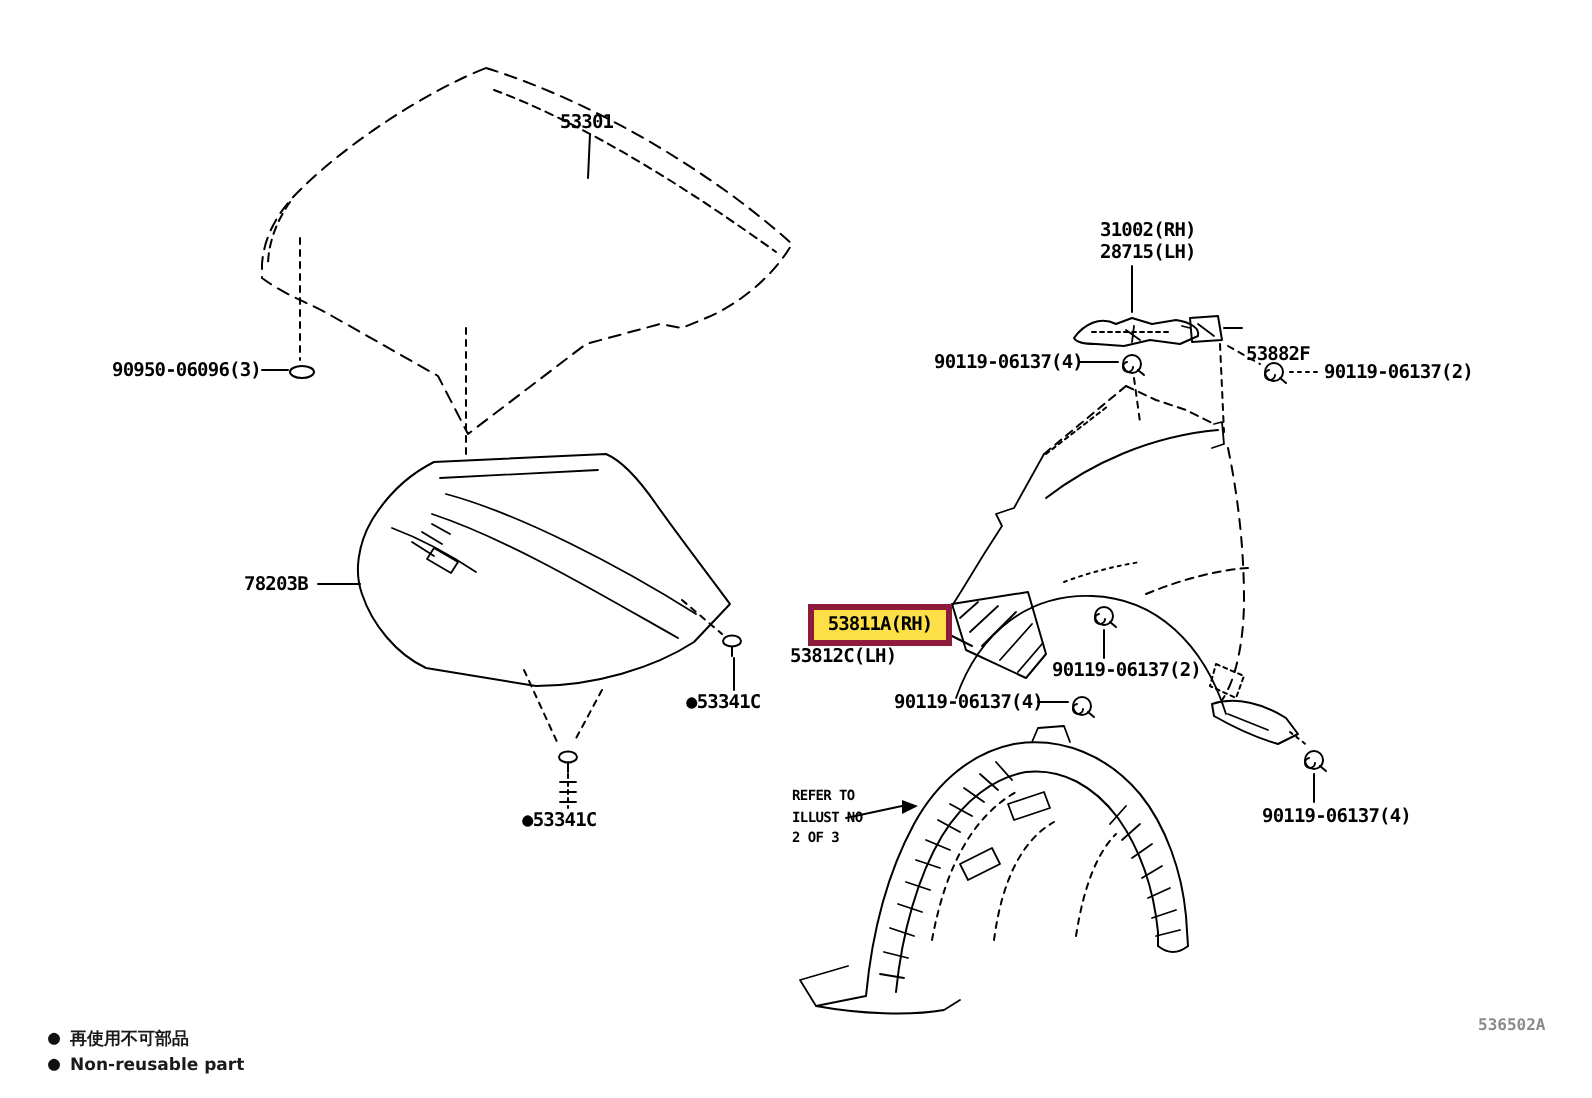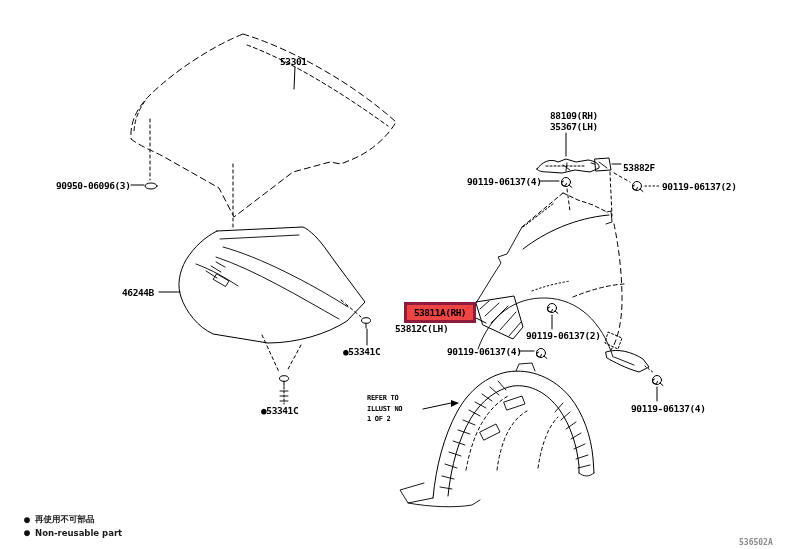--- a/index.html
+++ b/index.html
@@ -12,28 +12,28 @@
   svg .dash33{stroke-dasharray:3,3}
   svg .dash22{stroke-dasharray:2,2}
   svg .dot{stroke-dasharray:1.5,2.5}
   svg .thin{stroke-width:.9}
   svg .arrowhead{fill:#000;stroke:none}
   .lbl{position:absolute;white-space:nowrap;color:#000;font-weight:bold;
        font-size:9.5px;letter-spacing:-0.4px;line-height:11px;}
   .note{position:absolute;white-space:nowrap;color:#000;font-weight:bold;
         font-size:7px;letter-spacing:-0.3px;line-height:10.5px;}
   .hbox{position:absolute;left:394px;top:302px;width:72px;height:21px;
-        border:3px solid #8e1a3c;box-sizing:border-box;background:#ef4444;
+        border:3px solid #8e1a3c;box-sizing:border-box;background:#fde047;
         display:flex;align-items:center;justify-content:center;}
   .hbox span{font-weight:bold;font-size:9.5px;letter-spacing:-0.5px;color:#000;white-space:nowrap;}
   .legend{position:absolute;left:14px;top:514px;display:flex;flex-direction:column;gap:1px;}
   .legend .row{display:flex;align-items:center;gap:5px;height:12px;}
   .legend .bullet{font-size:10px;line-height:10px;color:#111;}
   .legend .txt{font-family:"DejaVu Sans", sans-serif;font-size:8.5px;color:#1a1a1a;font-weight:bold;}
-  .code{position:absolute;left:729px;top:538px;font-size:8px;letter-spacing:0;
+  .code{position:absolute;left:729px;top:508px;font-size:8px;letter-spacing:0;
         color:#8a8a8a;font-weight:bold;}
 </style>
 </head>
 <body>
 
 <div class="screen">
 
   <svg width="796" height="549" viewBox="0 0 796 549">
     <defs>
       <g id="bolt">
@@ -163,45 +163,45 @@
       <path d="M464,317 L476,323"></path>
       <path d="M357,329 L357,345"></path>
       <path d="M413,409 L441,403"></path>
       <polygon class="arrowhead" points="441,400 449,403 441,407"></polygon>
     </g>
   </svg>
 
   
   <div class="lbl" style="left:270px;top:56px">53301</div>
   <div class="lbl" style="left:46px;top:180px">90950-06096(3)</div>
-  <div class="lbl" style="left:112px;top:287px">46244B</div>
+  <div class="lbl" style="left:112px;top:287px">78203B</div>
 
   <div class="lbl" style="left:333px;top:346px"><span>●</span><span>53341C</span></div>
   <div class="lbl" style="left:251px;top:405px"><span>●</span><span>53341C</span></div>
 
-  <div class="lbl" style="left:540px;top:110px">88109(RH)</div>
-  <div class="lbl" style="left:540px;top:121px">35367(LH)</div>
-  <div class="lbl" style="left:613px;top:162px">53882F</div>
+  <div class="lbl" style="left:540px;top:110px">31002(RH)</div>
+  <div class="lbl" style="left:540px;top:121px">28715(LH)</div>
+  <div class="lbl" style="left:613px;top:172px">53882F</div>
   <div class="lbl" style="left:457px;top:176px">90119-06137(4)</div>
   <div class="lbl" style="left:652px;top:181px">90119-06137(2)</div>
 
   <div class="hbox">
     <span>53811A(RH)</span>
   </div>
   <div class="lbl" style="left:385px;top:323px">53812C(LH)</div>
 
   <div class="lbl" style="left:516px;top:330px">90119-06137(2)</div>
   <div class="lbl" style="left:437px;top:346px">90119-06137(4)</div>
   <div class="lbl" style="left:621px;top:403px">90119-06137(4)</div>
 
   
-  <div class="note" style="left:357px;top:393px">
+  <div class="note" style="left:386px;top:393px">
     <div>REFER TO</div>
     <div>ILLUST NO</div>
-    <div>1 OF 2</div>
+    <div>2 OF 3</div>
   </div>
 
   
   <div class="legend">
     <div class="row">
       <span class="bullet">●</span>
       <span class="txt">再使用不可部品</span>
     </div>
     <div class="row">
       <span class="bullet">●</span>

